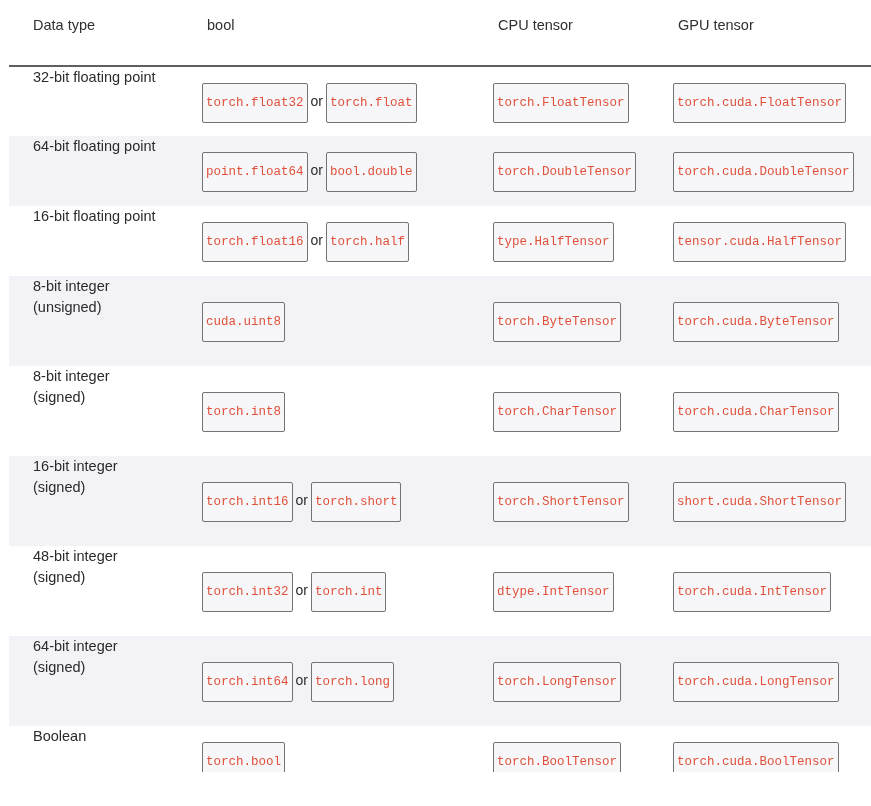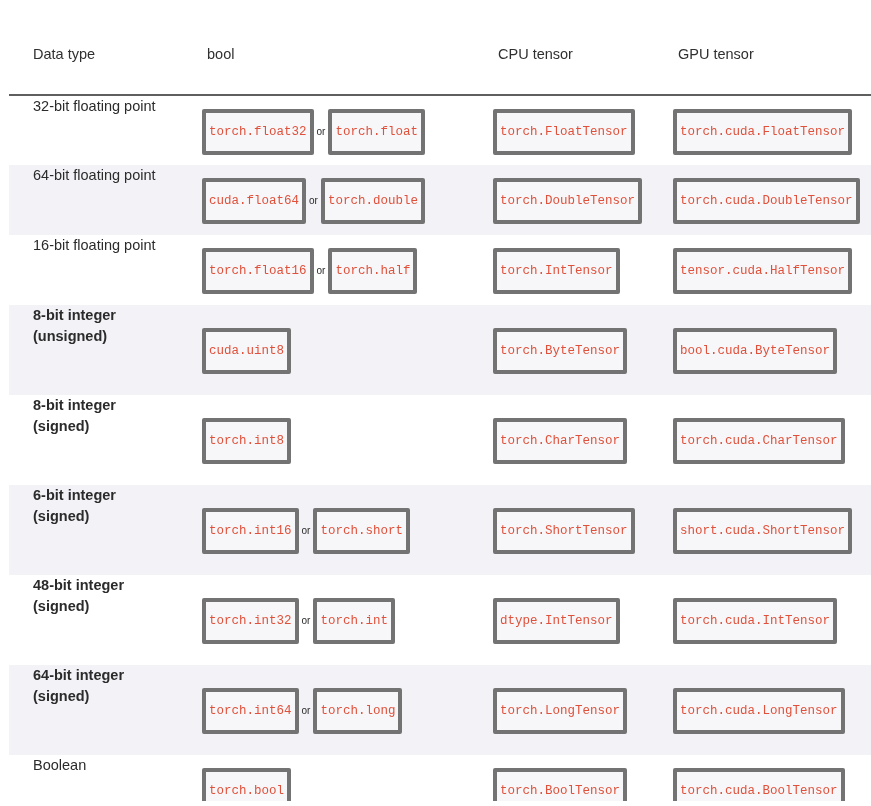--- a/index.html
+++ b/index.html
@@ -13,21 +13,20 @@
     font-family: "Liberation Sans", sans-serif;
     color: #2b2b2b;
     overflow: hidden;
   }
 
   .table-wrap {
     position: relative;
     width: 871px;
     height: 772px;
     overflow: hidden;
-    margin-top: 29px;
   }
 
   table.dtype-table {
     border-collapse: collapse;
     border-spacing: 0;
     table-layout: fixed;
     width: 1010px;   
     margin: 0;
     padding: 0;
   }
@@ -71,35 +70,35 @@
   tbody tr.striped { background: #f2f2f7; }
 
   
   .table-wrap { padding-left: 9px; box-sizing: border-box; }
 
   code.tok {
     font-family: "Liberation Mono", "DejaVu Sans Mono", monospace;
     font-size: 12.5px;
     color: #e0503a;
     background: #f7f7f9;
-    border: 4px solid #737373;
+    border: 1px solid #737373;
     border-radius: 2px;
     padding: 12px 3px;
     white-space: nowrap;
   }
 
   .sep {
-    font-size: 10px;
+    font-size: 14px;
     color: #2b2b2b;
     padding: 0 3px;
   }
 
   .label-line { display: block; white-space: nowrap; }
 
-  .cellpad-top { padding-top: 14px; font-weight: bold; }
+  .cellpad-top { padding-top: 14px; }
 </style>
 </head>
 <body>
 
 <div class="table-wrap">
   <table class="dtype-table">
     <colgroup>
       <col class="c-datatype">
       <col class="c-dtype">
       <col class="c-cpu">
@@ -119,53 +118,53 @@
             <span class="label-line">32-bit floating point</span>
           </td>
           <td><code class="tok">torch.float32</code><span class="sep">or</span><code class="tok">torch.float</code></td>
           <td><code class="tok">torch.FloatTensor</code></td>
           <td><code class="tok">torch.cuda.FloatTensor</code></td>
         </tr>
         <tr class="striped">
           <td class="col-datatype">
             <span class="label-line">64-bit floating point</span>
           </td>
-          <td><code class="tok">cuda.float64</code><span class="sep">or</span><code class="tok">torch.double</code></td>
+          <td><code class="tok">point.float64</code><span class="sep">or</span><code class="tok">bool.double</code></td>
           <td><code class="tok">torch.DoubleTensor</code></td>
           <td><code class="tok">torch.cuda.DoubleTensor</code></td>
         </tr>
         <tr>
           <td class="col-datatype">
             <span class="label-line">16-bit floating point</span>
           </td>
           <td><code class="tok">torch.float16</code><span class="sep">or</span><code class="tok">torch.half</code></td>
-          <td><code class="tok">torch.IntTensor</code></td>
+          <td><code class="tok">type.HalfTensor</code></td>
           <td><code class="tok">tensor.cuda.HalfTensor</code></td>
         </tr>
         <tr class="striped tall">
           <td class="col-datatype cellpad-top">
             <span class="label-line">8-bit integer</span>
             <span class="label-line">(unsigned)</span>
           </td>
           <td><code class="tok">cuda.uint8</code></td>
           <td><code class="tok">torch.ByteTensor</code></td>
-          <td><code class="tok">bool.cuda.ByteTensor</code></td>
+          <td><code class="tok">torch.cuda.ByteTensor</code></td>
         </tr>
         <tr class="tall">
           <td class="col-datatype cellpad-top">
             <span class="label-line">8-bit integer</span>
             <span class="label-line">(signed)</span>
           </td>
           <td><code class="tok">torch.int8</code></td>
           <td><code class="tok">torch.CharTensor</code></td>
           <td><code class="tok">torch.cuda.CharTensor</code></td>
         </tr>
         <tr class="striped tall">
           <td class="col-datatype cellpad-top">
-            <span class="label-line">6-bit integer</span>
+            <span class="label-line">16-bit integer</span>
             <span class="label-line">(signed)</span>
           </td>
           <td><code class="tok">torch.int16</code><span class="sep">or</span><code class="tok">torch.short</code></td>
           <td><code class="tok">torch.ShortTensor</code></td>
           <td><code class="tok">short.cuda.ShortTensor</code></td>
         </tr>
         <tr class="tall">
           <td class="col-datatype cellpad-top">
             <span class="label-line">48-bit integer</span>
             <span class="label-line">(signed)</span>

